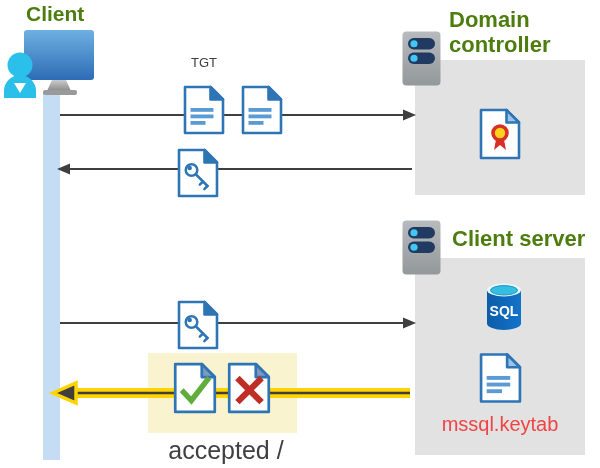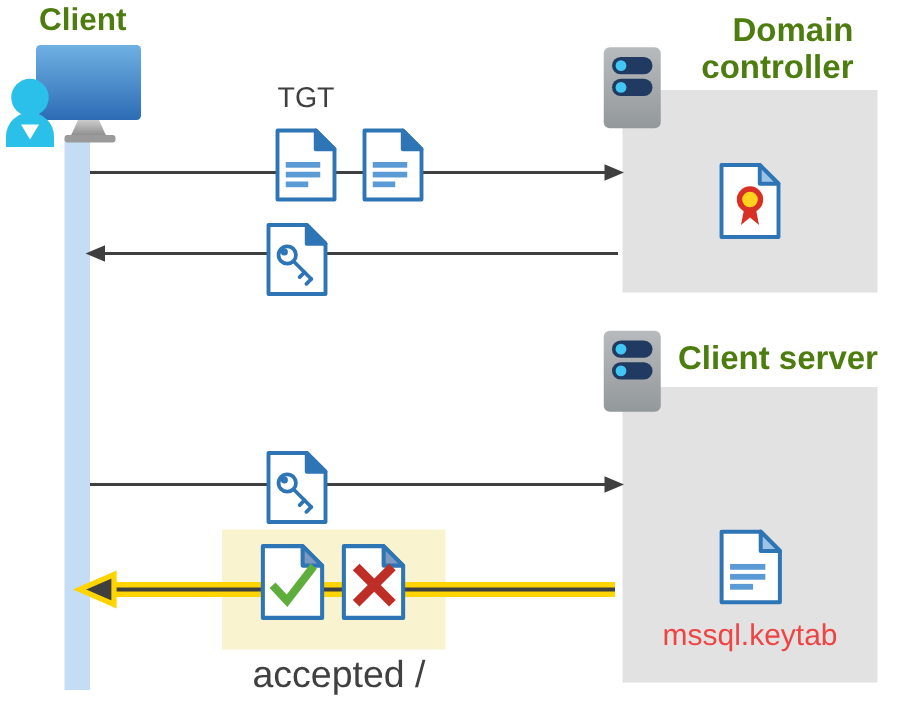--- a/index.html
+++ b/index.html
@@ -6,23 +6,23 @@
   .stage{
     position:relative;width:600px;height:468px;background:#ffffff;overflow:hidden;
     font-family:"Liberation Sans", sans-serif;
   }
   .abs{position:absolute;}
   .gray-box{background:#e2e2e2;}
   .yellow-box{background:#faf3cf;}
   .client-bar{background:#c5dcf5;}
   .heading{font-weight:bold;color:#4d7c0f;line-height:1.15;}
   .h-client{left:26px;top:2px;font-size:21px;}
-  .h-dc{left:449px;top:7px;font-size:22px;width:120px;text-align:right;}
+  .h-dc{left:449px;top:7px;font-size:22px;width:120px;}
   .h-linux{left:452px;top:226px;font-size:22px;white-space:nowrap;}
-  .small-label{color:#3f3f3f;font-size:19px;text-align:center;}
+  .small-label{color:#3f3f3f;font-size:13px;text-align:center;}
   .keytab-label{left:415px;top:413px;width:170px;text-align:center;font-size:20px;color:#ef4444;}
   .result-label{left:128px;top:436px;width:196px;text-align:center;font-size:25px;color:#404040;}
   svg{display:block;}
   .overlay{left:0;top:0;pointer-events:none;}
 </style>
 </head>
 <body>
 
 <div class="stage">
 
@@ -179,20 +179,34 @@
     </svg>
   </div>
   <div class="abs" style="left:226px;top:362px;">
     <svg width="46" height="52" viewBox="0 0 44 50">
       <path d="M3 2 H28.5 L41 14.5 V48 H3 Z" fill="#ffffff" stroke="#2e75b6" stroke-width="2.6" stroke-linejoin="round"></path>
       <path d="M28.5 2 V14.5 H41 Z" fill="#7f98bf" stroke="#2e75b6" stroke-width="2.6" stroke-linejoin="round"></path>
       <path d="M13 17.5 L32 36.5 M32 17.5 L13 36.5" stroke="#bf2e26" stroke-width="6" stroke-linecap="square" fill="none"></path>
     </svg>
   </div>
 
+  <div class="abs" style="left:484px;top:282px;">
+    <svg width="40" height="50" viewBox="0 0 40 50">
+      <defs>
+          <linearGradient id="sqlb" x1="0" y1="0" x2="1" y2="0">
+        <stop offset="0" stop-color="#0d5caa"></stop>
+            <stop offset="1" stop-color="#1373c9"></stop>
+          </linearGradient>
+        </defs>
+      <path d="M3 8 V41.5 a17 6.5 0 0 0 34 0 V8 Z" fill="url(#sqlb)"></path>
+      <ellipse cx="20" cy="8" rx="17" ry="6.5" fill="#eaf7fc"></ellipse>
+      <ellipse cx="20" cy="8.3" rx="13.5" ry="4.7" fill="#35bde2" stroke="#179ac4" stroke-width="1"></ellipse>
+      <text x="20" y="34" text-anchor="middle" font-size="14" font-weight="bold" fill="#ffffff" font-family="Liberation Sans, sans-serif">SQL</text>
+    </svg>
+  </div>
 
   <div class="abs" style="left:478px;top:352px;">
     <svg width="45" height="52" viewBox="0 0 44 50">
       <path d="M3 2 H28.5 L41 14.5 V48 H3 Z" fill="#ffffff" stroke="#2e75b6" stroke-width="2.6" stroke-linejoin="round"></path>
       <path d="M28.5 2 V14.5 H41 Z" fill="#9dc3e6" stroke="#2e75b6" stroke-width="2.6" stroke-linejoin="round"></path>
       <rect x="8.5" y="23" width="23" height="3.8" fill="#5b9bd5"></rect>
       <rect x="8.5" y="29.5" width="23" height="3.8" fill="#5b9bd5"></rect>
       <rect x="8.5" y="36" width="15" height="3.8" fill="#5b9bd5"></rect>
     </svg>
   </div>

